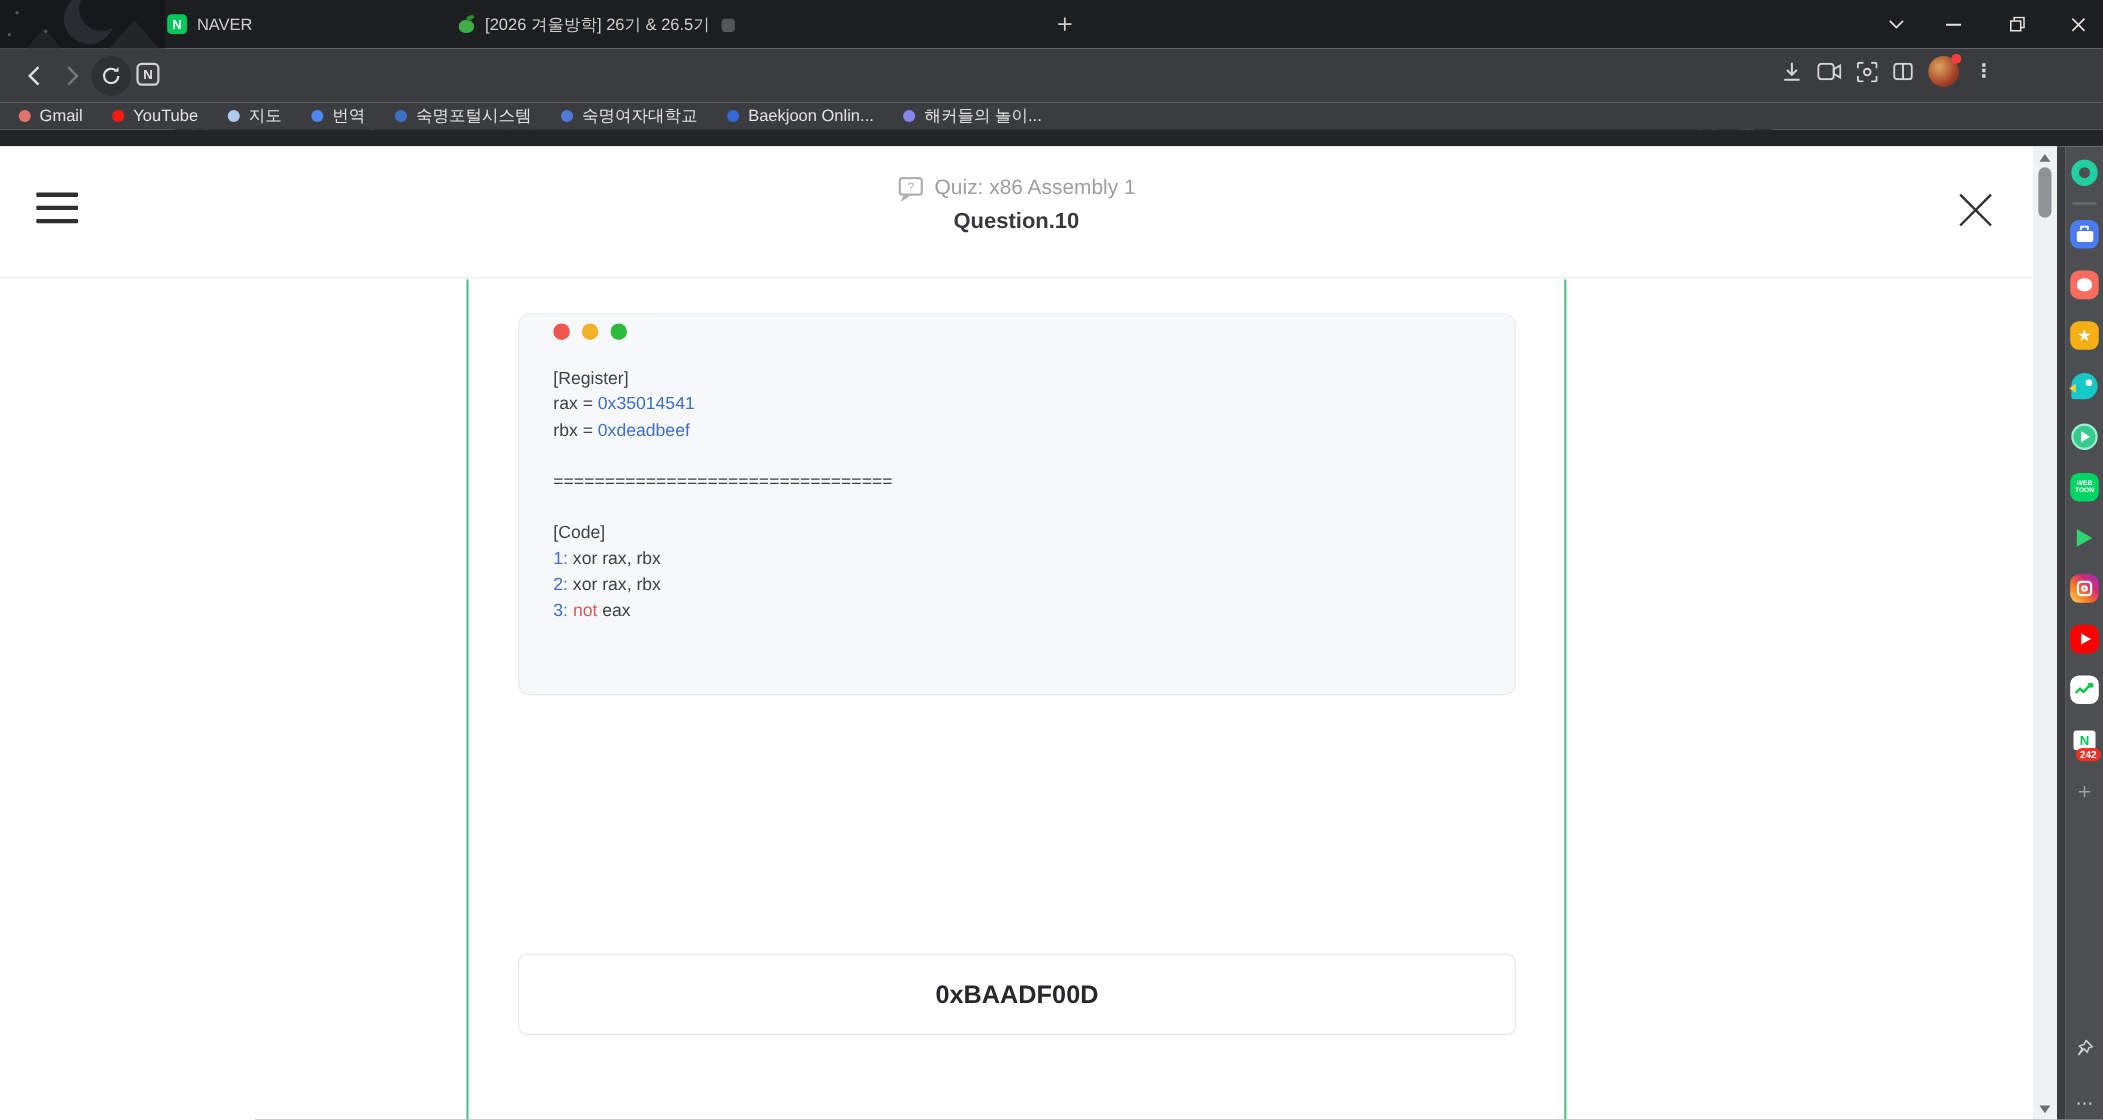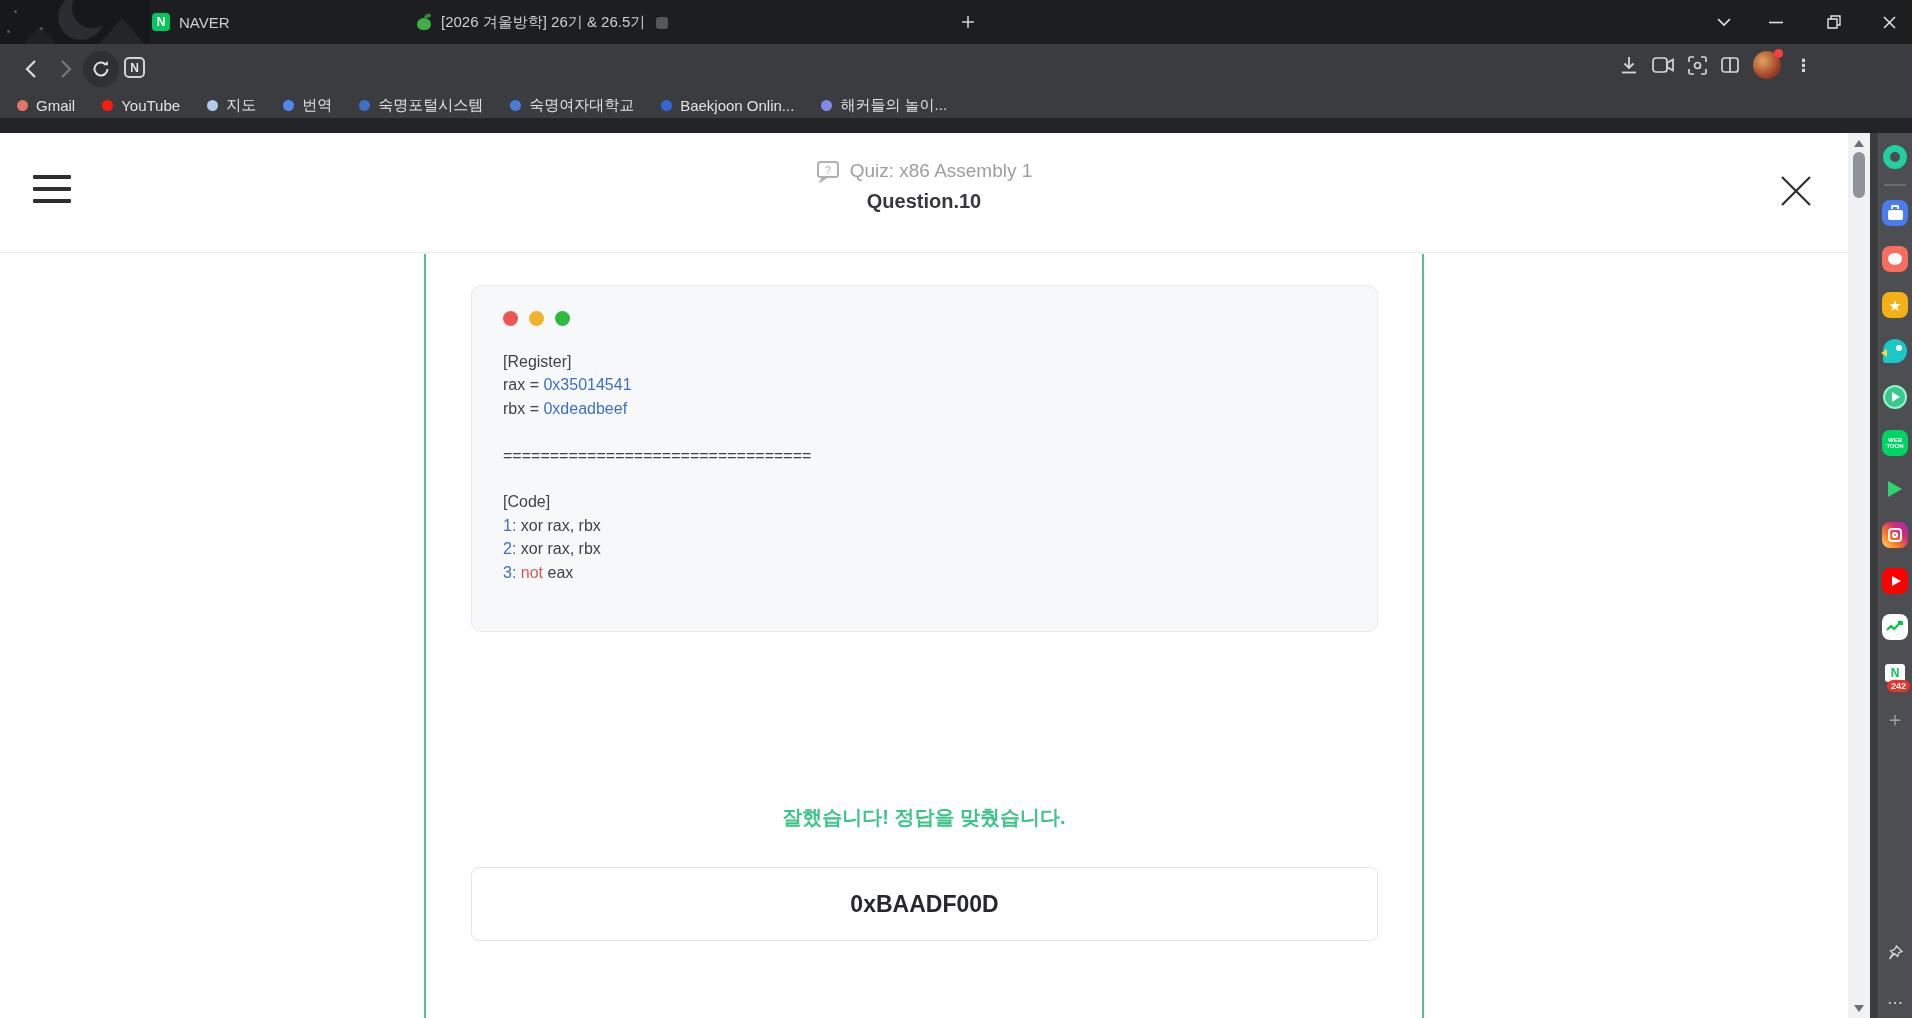--- a/index.html
+++ b/index.html
@@ -52,21 +52,21 @@
   .hamburger{position:absolute;left:33px;top:42px;width:38px;height:28px;display:flex;flex-direction:column;justify-content:space-between;cursor:pointer;}
   .hamburger div{height:4px;background:#2f2f2f;border-radius:1px;}
   .mh-center{position:absolute;left:0;top:26px;width:1848px;display:flex;flex-direction:column;align-items:center;gap:7px;}
   .quiz-title-row{display:flex;align-items:center;gap:10px;color:#9e9e9e;font-size:19px;}
   .question-label{color:#36383b;font-size:20px;font-weight:bold;}
   .modal-close{position:absolute;left:1776px;top:38px;width:40px;height:40px;display:flex;align-items:center;justify-content:center;color:#2f2f2f;cursor:pointer;}
 
   .col-line{position:absolute;top:121px;width:2px;height:764px;background:#56bf8d;}
   .content{position:absolute;left:425px;top:121px;width:998px;height:764px;}
 
-  .code-card{position:absolute;left:46px;top:31px;width:907px;height:347px;background:#f7f8f9;border:1px solid #e8eaec;border-radius:10px;padding:25px 31px;}
+  .code-card{position:absolute;left:46px;top:31px;width:907px;height:347px;background:#f7f8f9;border:1px solid #e8eaec;border-radius:10px;padding:8px 31px;}
   .dots{display:flex;gap:11px;margin-bottom:24px;}
   .dots span{width:15px;height:15px;border-radius:50%;}
   .dot-red{background:#f0564e;}
   .dot-yellow{background:#f2b32c;}
   .dot-green{background:#2eba3f;}
   .code{font-family:"DejaVu Sans Mono","Liberation Mono",monospace;font-size:16px;line-height:23.4px;white-space:pre;}
   .c-d{color:#3c434c;}
   .c-b{color:#3d6fc4;}
   .c-r{color:#cd5c5c;}
 
@@ -326,21 +326,20 @@
     <div class="content">
       <div class="code-card">
         <div class="dots">
           <span class="dot-red"></span>
           <span class="dot-yellow"></span>
           <span class="dot-green"></span>
         </div>
         <div class="code" id="code-block"><div><span class="c-d">[Register]</span></div><div><span class="c-d">rax = </span><span class="c-b">0x35014541</span></div><div><span class="c-d">rbx = </span><span class="c-b">0xdeadbeef</span></div><div>&nbsp;</div><div><span class="c-d">=================================</span></div><div>&nbsp;</div><div><span class="c-d">[Code]</span></div><div><span class="c-b">1:</span><span class="c-d"> xor rax, rbx</span></div><div><span class="c-b">2:</span><span class="c-d"> xor rax, rbx</span></div><div><span class="c-b">3:</span><span class="c-d"> </span><span class="c-r">not</span><span class="c-d"> eax</span></div></div>
       </div>
 
-      <div class="success-msg">잘했습니다! 정답을 맞췄습니다.</div>
 
       <div class="options" id="options">
 
         <div class="option">
 
           <span class="opt-label">0xBAADF00D</span>
         </div>
 
       </div>
 

